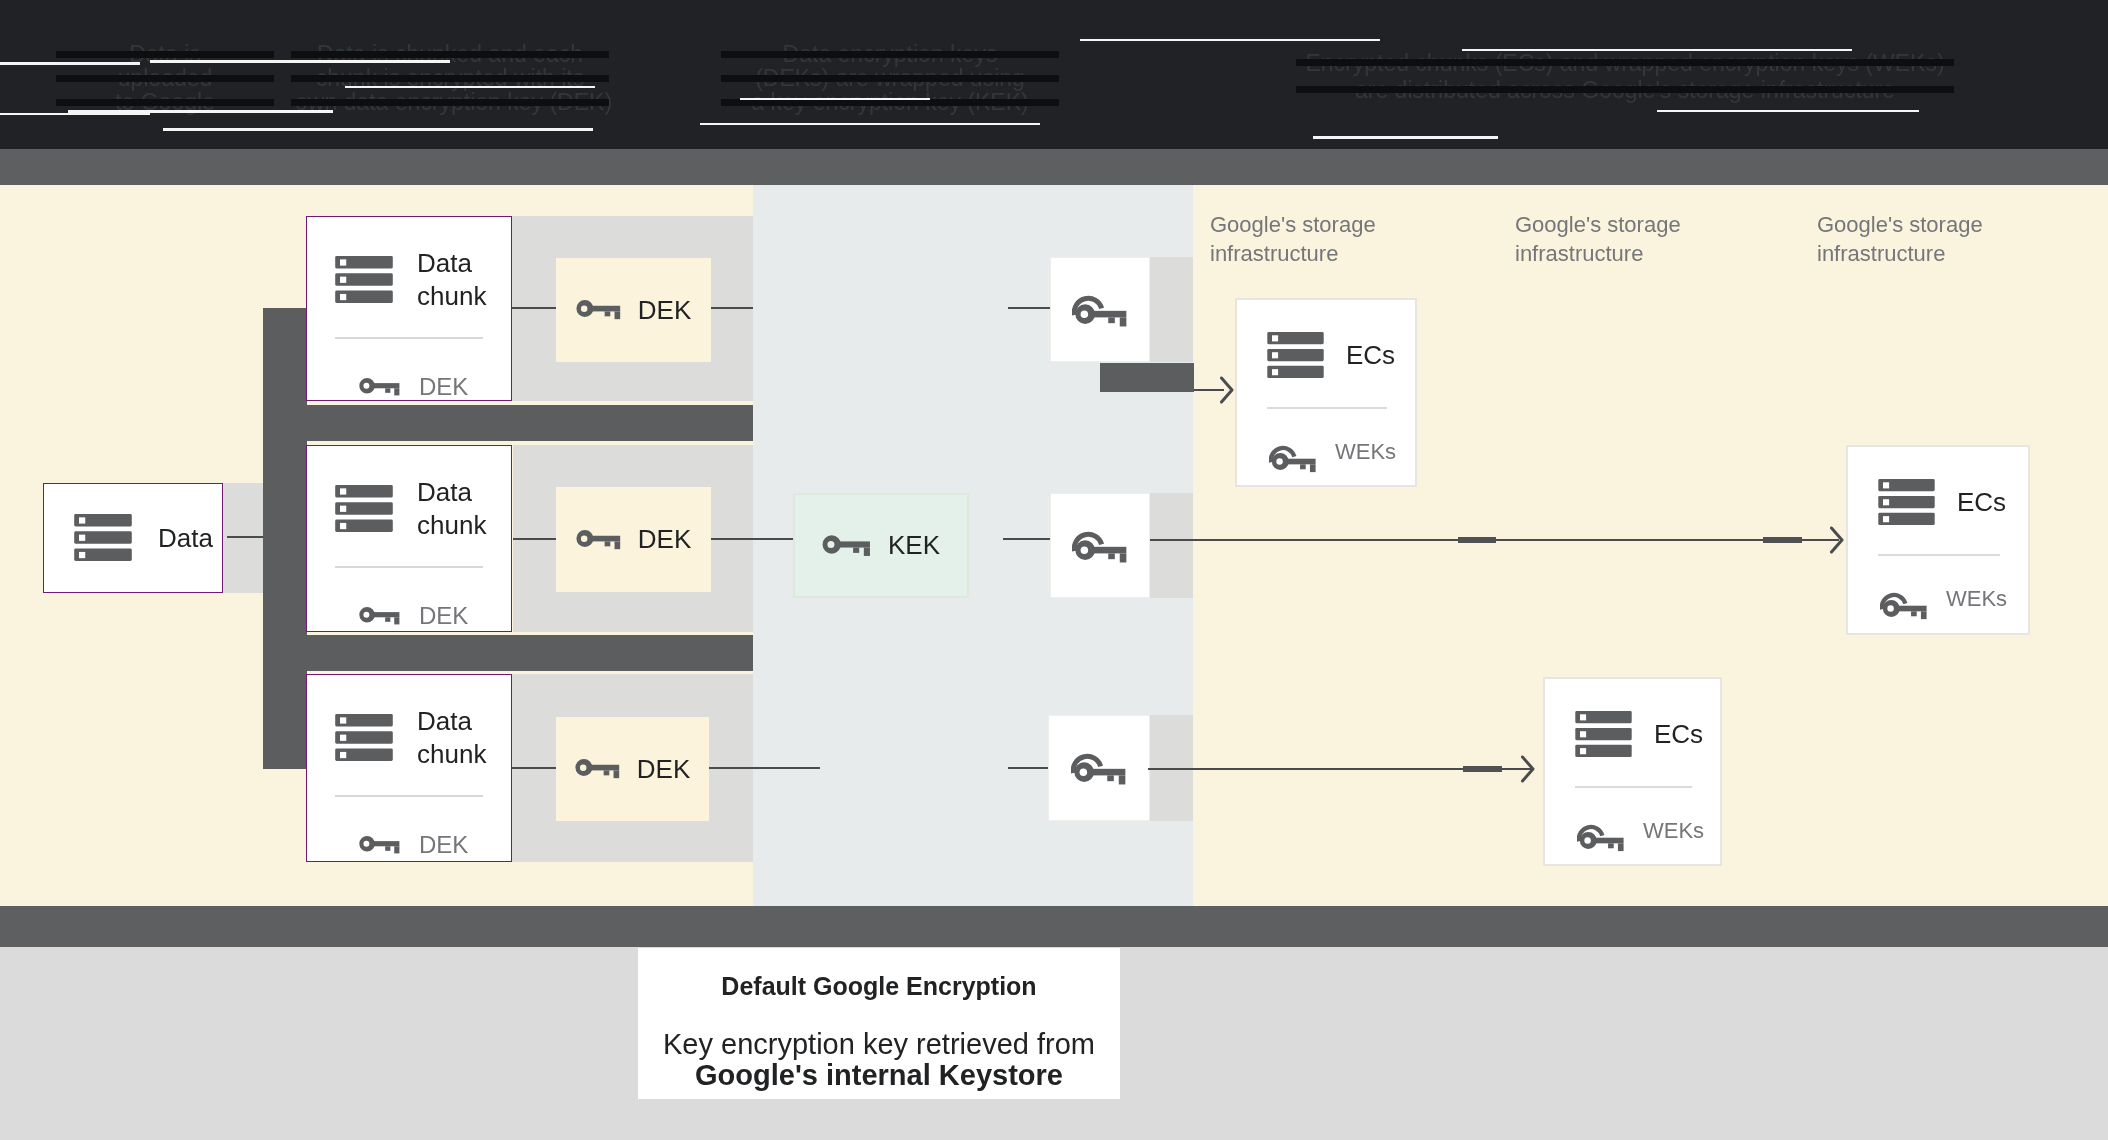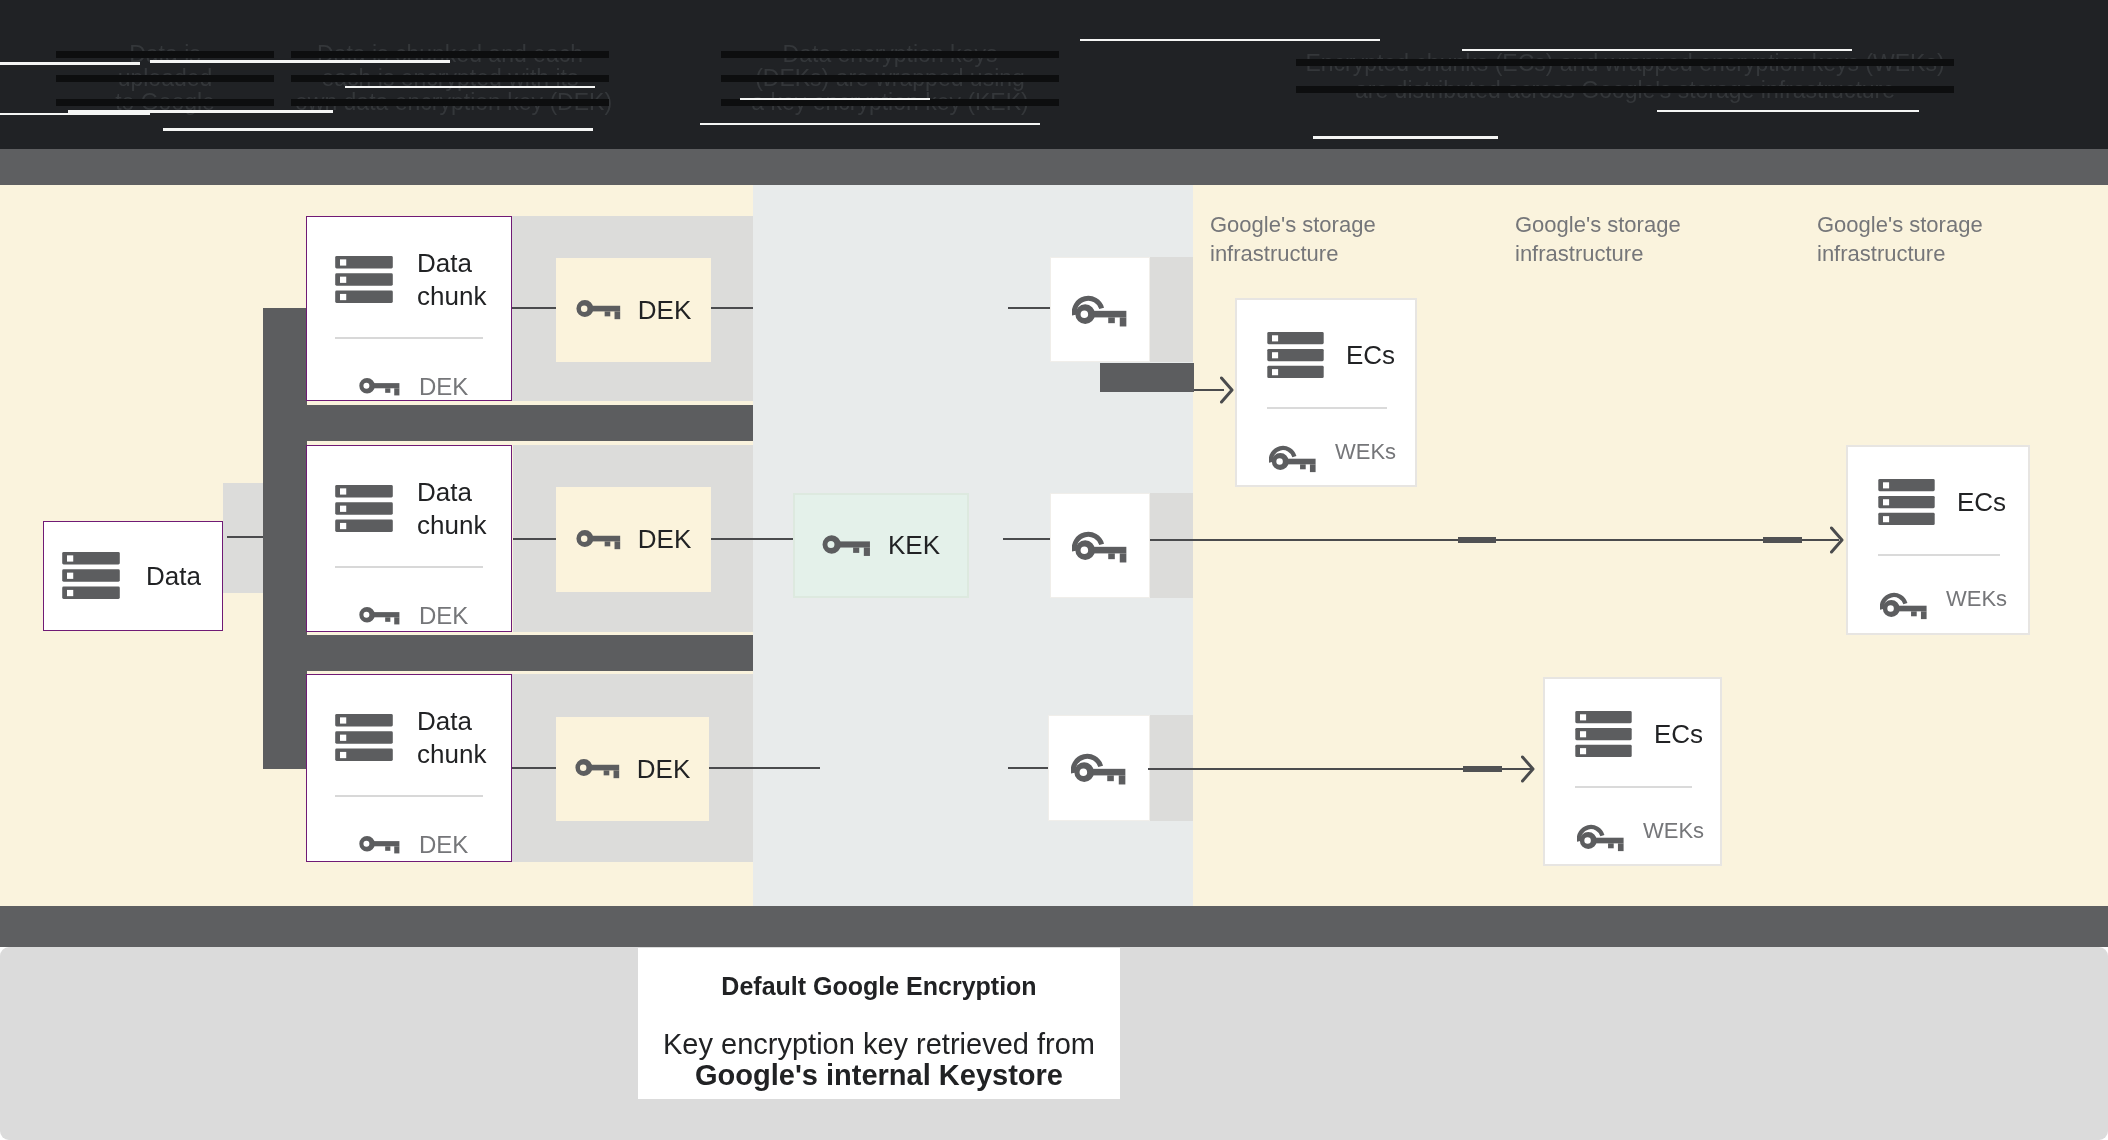--- a/index.html
+++ b/index.html
@@ -32,42 +32,42 @@
   .band{position:absolute;left:307px;width:446px;height:36px;background:var(--element-dark);}
   .cline{position:absolute;height:2px;background:var(--line);}
   .dash{position:absolute;height:6px;background:#505153;}
   .block{position:absolute;left:1100px;top:178px;width:94px;height:29px;background:var(--element-dark);}
   .chev{position:absolute;width:14px;height:28px;}
 
   .box{position:absolute;background:#fff;border:1px solid #701a75;box-sizing:border-box;}
   .blabel{color:var(--text-dark);font-size:26px;line-height:33px;}
   .keylabel{color:var(--text-gray);font-size:24px;}
 
-  .databox{display:flex;align-items:center;gap:26px;padding-left:18px;margin-top:38px;}
+  .databox{display:flex;align-items:center;gap:26px;padding-left:30px;}
   .chunk .chunk-top{display:flex;align-items:center;gap:24px;margin:30px 0 0 28px;}
   .chunk .blabel{width:92px;}
   .divider{height:2px;background:#D8D8D8;}
   .chunk .divider{margin:24px 28px 0 28px;}
   .chunk .chunk-bottom{display:flex;align-items:center;gap:18px;margin:34px 0 0 52px;}
 
   .keybox{display:flex;align-items:center;justify-content:center;gap:16px;border:none;}
   .dek{background:var(--dek-fill);}
   .kek{background:var(--kek-fill);border:2px solid #DDE9DF;}
 
   .wrap{display:flex;align-items:center;justify-content:center;border:1px solid #F0EEEA;}
 
   .ec .ec-top{display:flex;align-items:center;gap:22px;margin:32px 0 0 30px;}
   .ec .divider{margin:28px 28px 0 30px;background:#DADADA;}
   .ec .ec-bottom{display:flex;align-items:flex-start;gap:18px;margin:30px 0 0 32px;}
   .ec{border:2px solid #E7E5E2;}
 
   .ic{color:var(--element-dark);display:block;flex:none;}
 
   
-  .footer{position:absolute;left:0;top:947px;width:2108px;height:193px;background:var(--footer);border-radius:9px;}
+  .footer{position:absolute;left:0;top:947px;width:2108px;height:193px;background:var(--footer);}
   .caption{position:absolute;left:638px;top:1px;width:482px;height:151px;background:#fff;
            text-align:center;box-sizing:border-box;padding-top:24px;color:var(--text-dark);}
   .cap-title{font-size:25px;font-weight:bold;margin-bottom:28px;}
   .cap-line{font-size:29px;line-height:31px;}
   .cap-line.bold{font-weight:bold;}
 </style>
 </head>
 <body>
 
 <svg width="0" height="0" style="position:absolute">
@@ -102,21 +102,21 @@
 <div class="page">
 
   <div class="hdr">
     <div class="step" style="left:60px;width:210px;">
       <span class="hl">Data is</span>
       <span class="hl">uploaded</span>
       <span class="hl">to Google</span>
     </div>
     <div class="step" style="left:295px;width:310px;">
       <span class="hl">Data is chunked and each</span>
-      <span class="hl">each is encrypted with its</span>
+      <span class="hl">chunk is encrypted with its</span>
       <span class="hl">own data encryption key (DEK)</span>
     </div>
     <div class="step" style="left:725px;width:330px;">
       <span class="hl">Data encryption keys</span>
       <span class="hl">(DEKs) are wrapped using</span>
       <span class="hl">a key encryption key (KEK)</span>
     </div>
     <div class="step" style="left:1300px;width:650px;top:50px;line-height:27px;">
       <span class="hl">Encrypted chunks (ECs) and wrapped encryption keys (WEKs)</span>
       <span class="hl">are distributed across Google's storage infrastructure</span>

